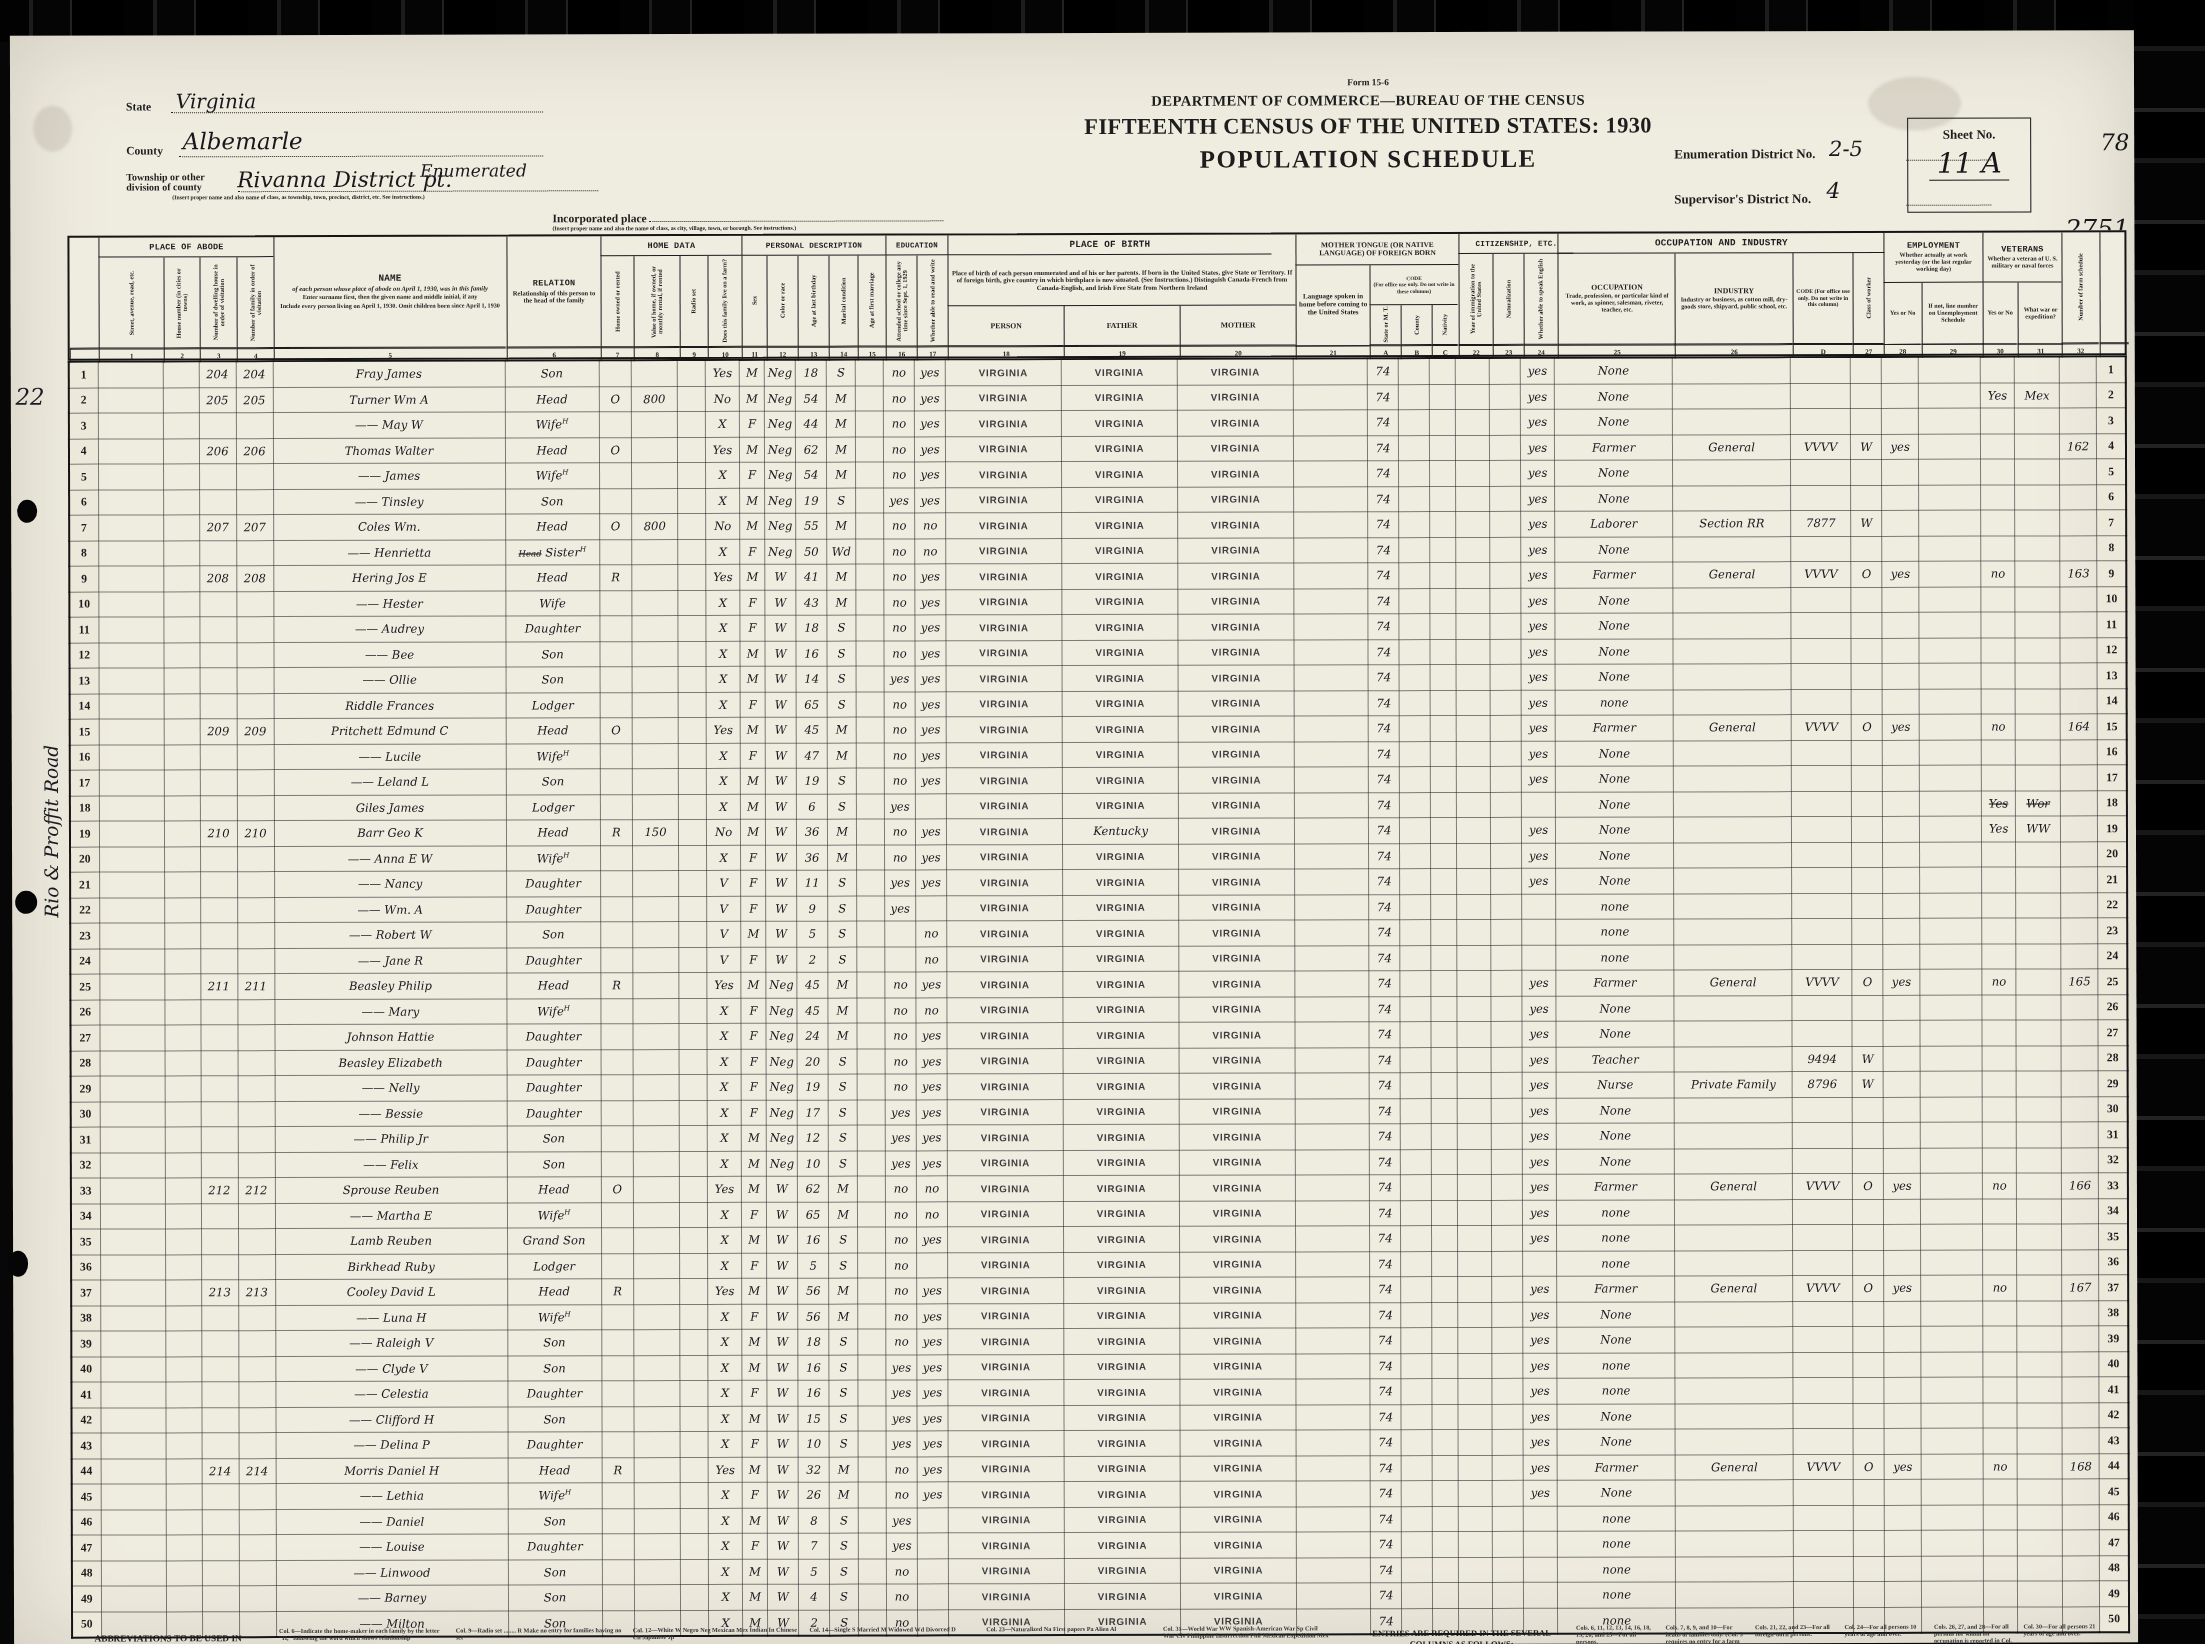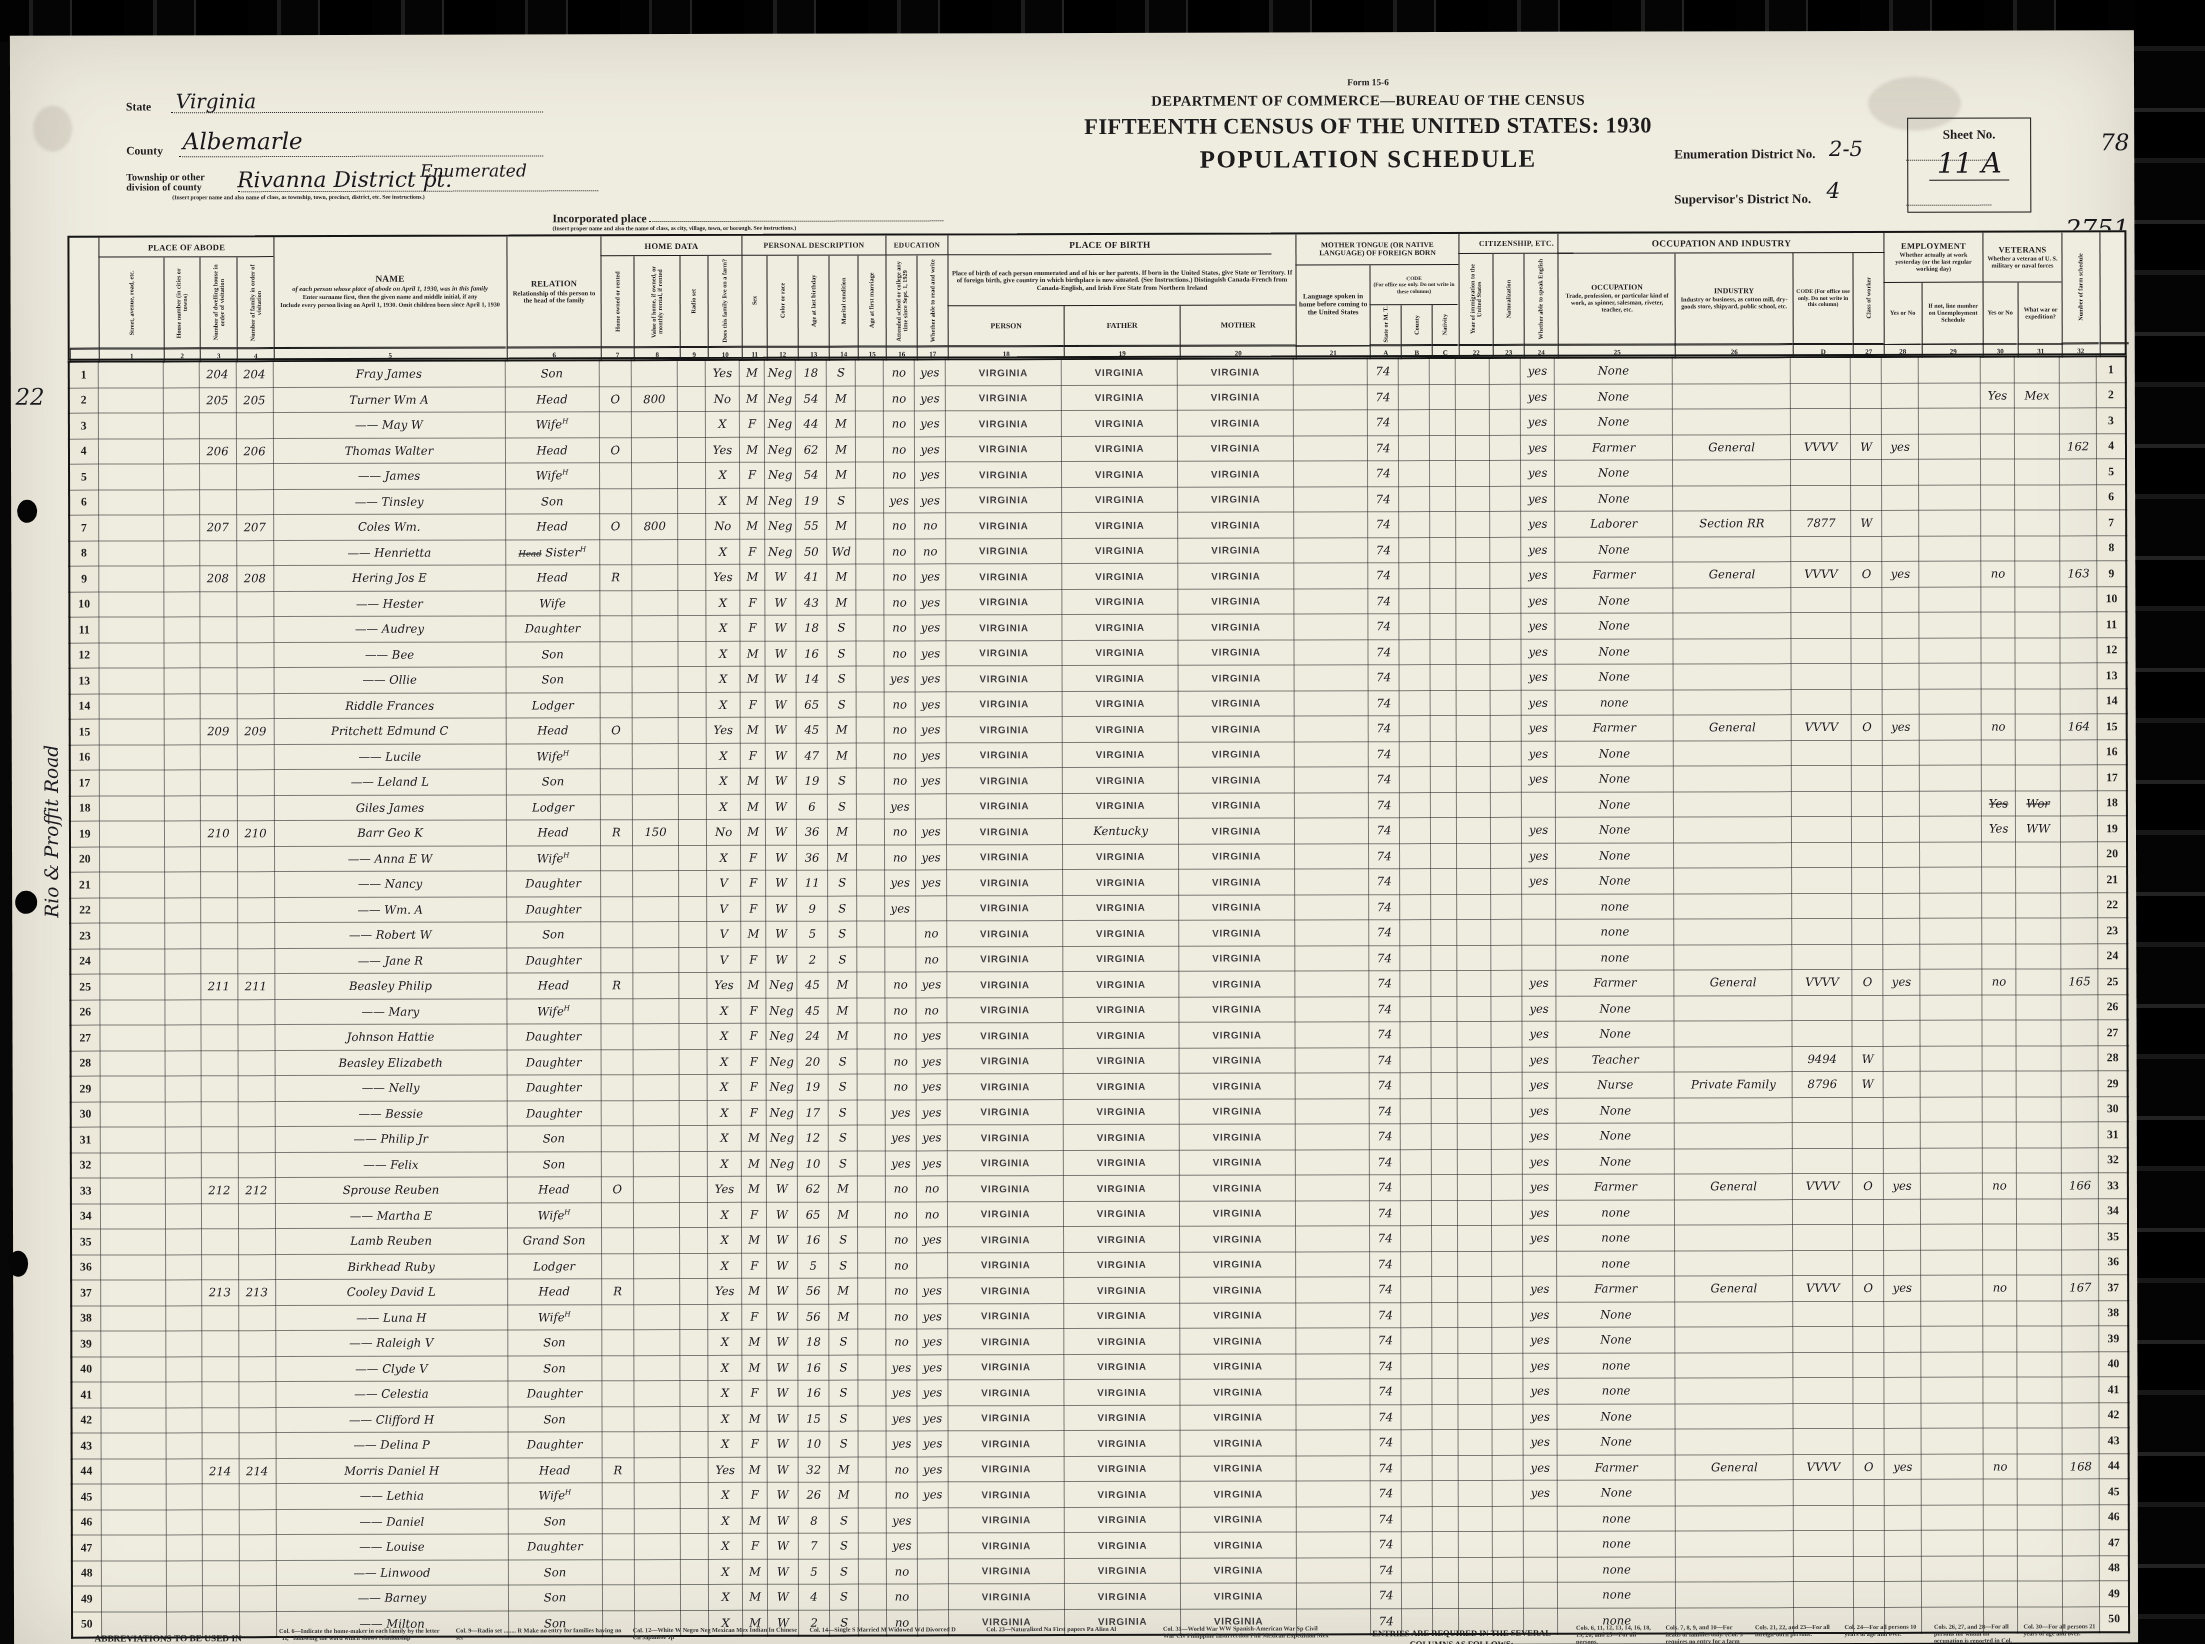--- a/index.html
+++ b/index.html
@@ -19,21 +19,21 @@
   .fieldline{border-bottom:1.2px dotted #222;}
   
   #tablewrap{position:absolute;left:57px;top:200px;width:2059px;}
   #headband{position:relative;width:2059px;height:125px;border:2.3px solid #151515;box-sizing:border-box;background:#efece0;}
   #headband .g{position:absolute;box-sizing:border-box;border-left:1.2px solid #1c1c1c;border-bottom:0.9px solid #1c1c1c;
      display:flex;align-items:center;justify-content:center;text-align:center;}
   #headband .g.noL{border-left:none;}
   .v{writing-mode:vertical-rl;transform:rotate(180deg);font-size:6.2px;line-height:1.05;font-weight:bold;
      font-family:"Liberation Serif",serif;text-align:center;max-height:87px;}
   .para{font-size:6.2px;line-height:1.12;font-weight:bold;padding:0.8px 2.3px;}
-  .gtitle{font-size:9.3px;font-weight:bold;font-family:Liberation Serif, serif;letter-spacing:0.2px;}
+  .gtitle{font-size:9.3px;font-weight:bold;font-family:Liberation Mono, monospace;letter-spacing:0.2px;}
   .numrow{font-size:7px;font-weight:bold;}
   table.body{border-collapse:collapse;table-layout:fixed;width:2059px;background:transparent;}
   table.body td{border:0.8px solid rgba(30,30,30,.55);height:24.5px;padding:0 1.5px;overflow:hidden;white-space:nowrap;
      text-align:center;vertical-align:middle;font-size:11.6px;}
   table.body{border:2.3px solid #151515;}
   td.lnc{font-size:9px;font-weight:bold;font-family:"Liberation Serif",serif;background:#ece8da;}
   td.namec{text-align:left;padding-left:5.4px;font-size:12.8px;}
   td.relc{text-align:left;padding-left:3.9px;font-size:12px;}
   .stv{font-size:9.7px;}
   sup.h{font-size:7px;font-style:italic;}

